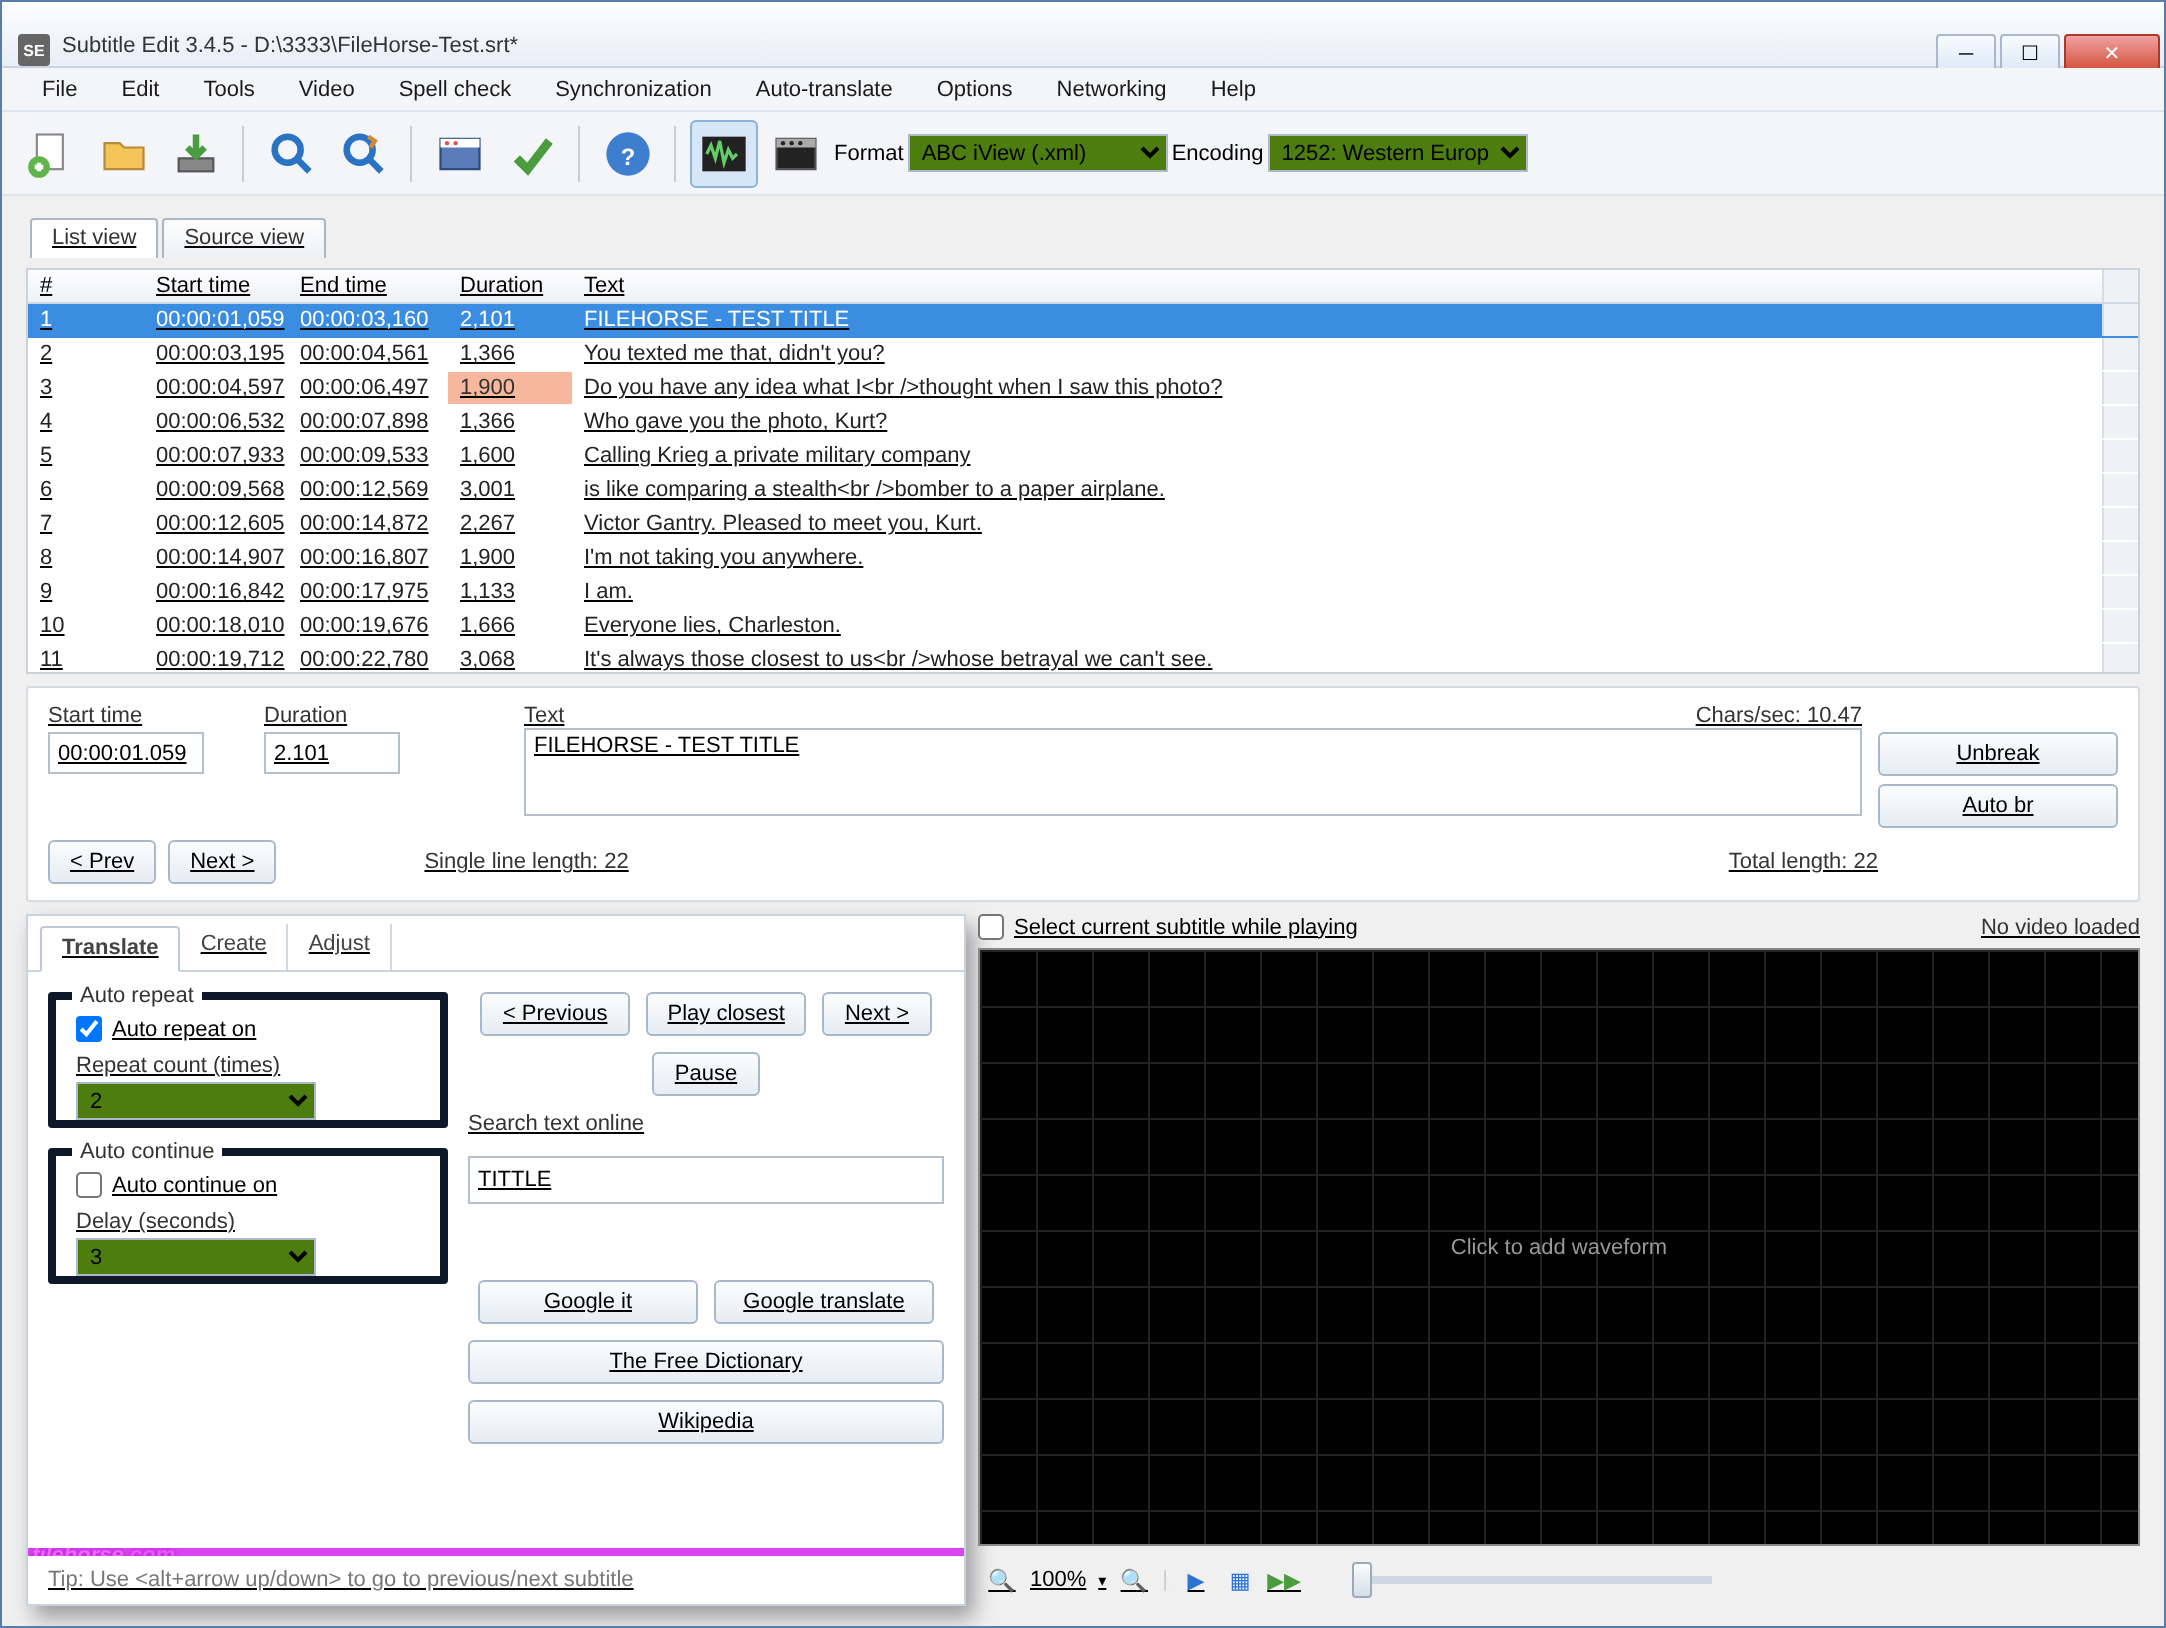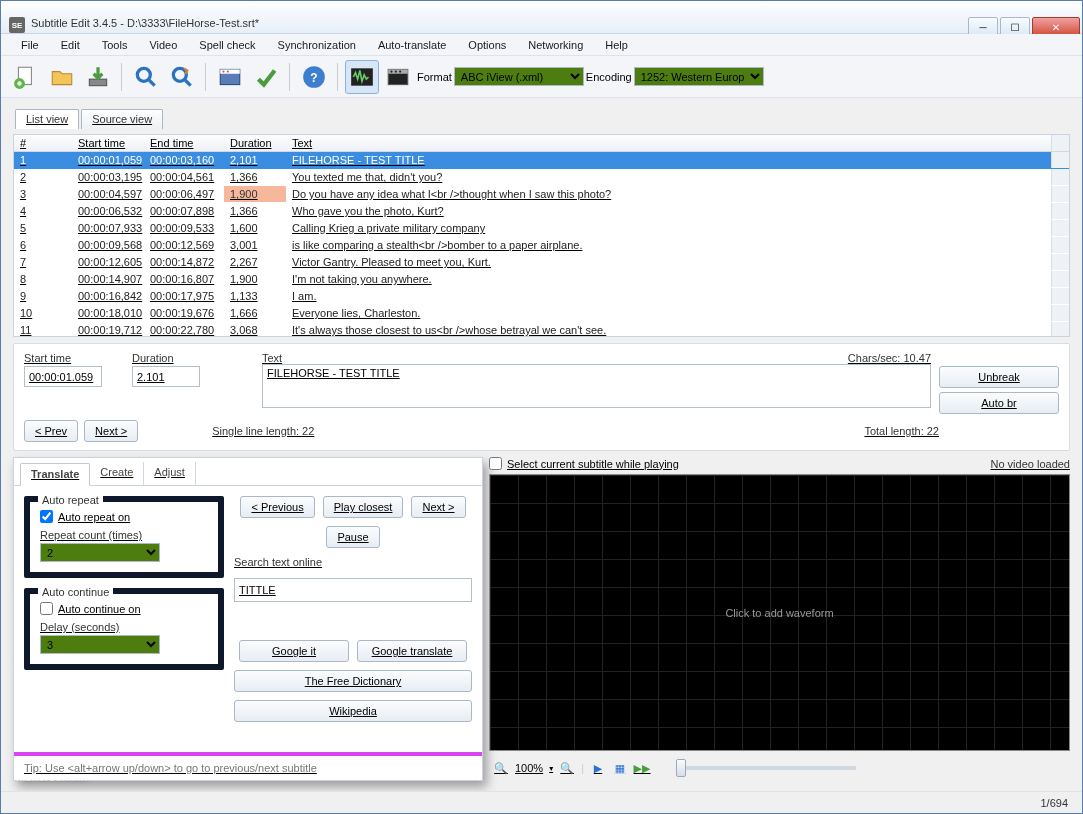--- a/index.html
+++ b/index.html
@@ -50,21 +50,21 @@
 .btn { height: 22px; padding: 0 10px; background: linear-gradient(#fbfcfd,#e7edf3); border: 1px solid #a9b8c8; border-radius: 3px; cursor: pointer; }
 .btn-col { display: flex; flex-direction: column; gap: 4px; width: 120px; }
 .nav-row { display: flex; gap: 6px; }
 .info-row { display: flex; justify-content: space-between; color: #333; margin-left: 228px; }
 .bottom-area { display: flex; gap: 6px; flex: 1; min-height: 0; }
 .left-bottom { width: 470px; display: flex; flex-direction: column; border: 1px solid #c9d3de; background: #fff; box-shadow: 4px 6px 10px rgba(0,0,0,.35); }
 .left-tabs { display: flex; border-bottom: 1px solid #c9d3de; padding: 4px 6px 0 6px; gap: 0; }
 .ltab { padding: 4px 10px 5px 10px; color: #444; cursor: pointer; border-right: 1px solid #d0d8e2; }
 .ltab.active { font-weight: bold; border: 1px solid #c0cad6; border-bottom-color: #fff; position: relative; top: 1px; border-radius: 2px 2px 0 0; background: #fff; }
 .left-body { flex: 1; padding: 10px; display: flex; gap: 10px; }
-.group { border: 6px solid #0f172a; padding: 8px 10px 10px 10px; border-radius: 2px; position: relative; }
+.group { border: 4px solid #0f172a; padding: 8px 10px 0 10px; border-radius: 2px; position: relative; }
 .group-title { position: absolute; top: -8px; left: 8px; background: #fff; padding: 0 4px; color: #333; }
 .group-col { width: 200px; display: flex; flex-direction: column; gap: 10px; }
 .right-col { flex: 1; display: flex; flex-direction: column; gap: 8px; }
 .btn-row { display: flex; gap: 8px; justify-content: center; }
 .btn-wide { width: 110px; }
 .btn-full { width: 100%; }
 .chk { display: flex; align-items: center; gap: 5px; }
 .tip { padding: 6px 10px; color: #777; border-top: 4px solid #d946ef; }
 .video-area { flex: 1; display: flex; flex-direction: column; gap: 4px; }
 .video-top { display: flex; align-items: flex-end; gap: 6px; }
@@ -402,18 +402,15 @@
           <span class="icon-sm" style="color:#4a9c3f">▶▶</span>
           <div class="slider">
               <div class="slider-thumb"></div>
             </div>
         </div>
       </div>
     </div>
 
   </div>
 
-  <div class="statusbar">
-    <span>1/694</span>
-  </div>
 
   <div class="watermark"><span>filehorse</span><span class="dot">.com</span></div>
 </div>
 
 </body></html>

